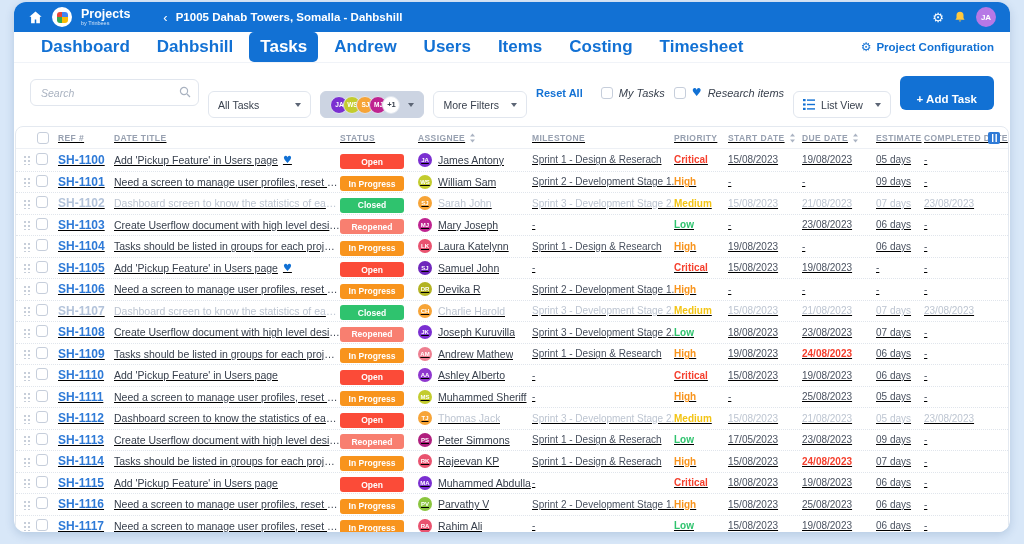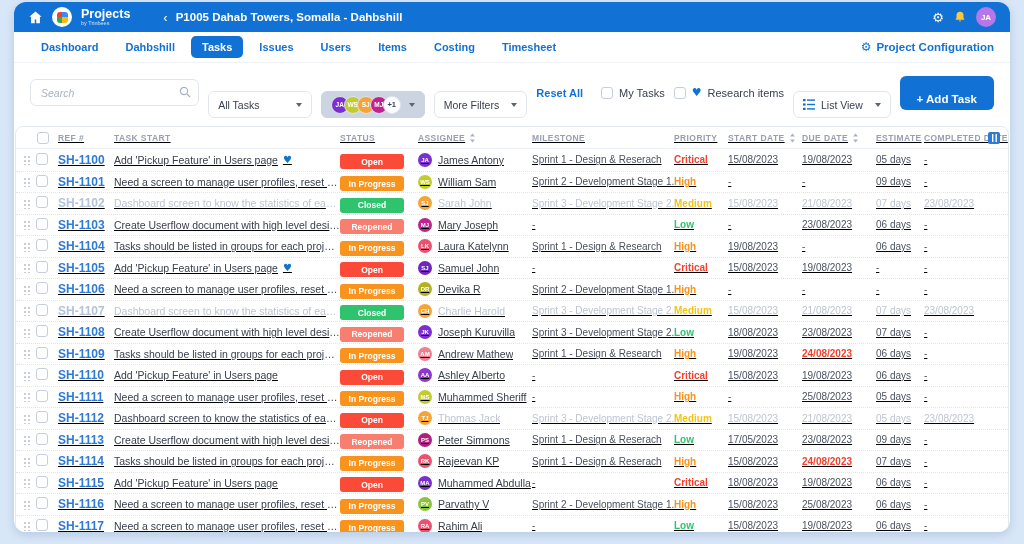--- a/index.html
+++ b/index.html
@@ -22,21 +22,21 @@
   .crumb .chev{font-size:13px;font-weight:400;}
   .tb-spacer{flex:1;}
   .gear{color:#fff;font-size:13px;font-family:"DejaVu Sans",sans-serif;line-height:1;}
   .bell-ic{width:14px;height:14px;}
   .tb-avatar{width:20px;height:20px;border-radius:50%;background:#b678e6;color:#fff;
     font-size:8px;font-weight:700;display:flex;align-items:center;justify-content:center;}
 
   
   .nav{height:31px;display:flex;align-items:center;padding:0 16px;border-bottom:1px solid #f0f3f8;}
   .nav-tabs{display:flex;align-items:center;gap:5px;}
-  .nav-tab{font-size:11px;font-weight:700;color:#1271d4;padding:5px 11px;border-radius:5px;cursor:pointer;white-space:nowrap;}
+  .nav-tab{font-size:17px;font-weight:700;color:#1271d4;padding:5px 11px;border-radius:5px;cursor:pointer;white-space:nowrap;}
   .nav-tab.active{background:#1271d4;color:#fff;}
   .proj-config{margin-left:auto;display:flex;align-items:center;gap:5px;color:#1271d4;font-size:11.5px;font-weight:700;}
   .proj-config .gear{color:#1271d4;font-size:12px;}
 
   
   .filters{display:flex;align-items:center;gap:9px;padding:4px 16px 8px;}
   .search{position:relative;width:170px;}
   .search input{width:100%;height:27px;border:1px solid #e1e6ee;border-radius:6px;padding:0 26px 0 10px;
     font-size:10.5px;font-style:italic;color:#5a6372;outline:none;font-family:inherit;}
   .search input::placeholder{color:#a9b2c0;}
@@ -48,21 +48,21 @@
     border-top:4px solid #5c6575;margin-left:8px;flex:0 0 auto;}
   .w-alltasks{width:104px;}.w-more{width:94px;}.w-view{width:98px;}
   .chip-more{background:rgba(255,255,255,.55);border-radius:8px;font-size:9px;padding:1px 4px;margin-left:5px;color:#39414e;}
   .f-avs{display:flex;align-items:center;}
   .f-av{width:18px;height:18px;border-radius:50%;border:1.5px solid #dfe5ee;color:#fff;font-size:6.5px;
     font-weight:700;display:flex;align-items:center;justify-content:center;margin-left:-5px;}
   .f-av:first-child{margin-left:0;}
   .f-av.more{background:#fff;color:#39414e;font-size:7.5px;}
   .reset{color:#1271d4;font-size:11px;font-weight:700;cursor:pointer;white-space:nowrap;}
   .f-spacer{flex:1;}
-  .cklabel{display:flex;align-items:flex-start;gap:6px;font-size:11px;color:#39414e;white-space:nowrap;cursor:pointer;}
+  .cklabel{display:flex;align-items:flex-start;gap:6px;font-size:11px;color:#39414e;white-space:nowrap;cursor:pointer;font-style:italic;}
   .checkbox{width:12px;height:12px;border:1px solid #c6cedb;border-radius:3px;background:#fff;display:inline-block;flex:0 0 auto;}
   .heartg{color:#1271d4;font-size:11px;font-family:"DejaVu Sans",sans-serif;line-height:1;}
   .list-ic{flex:0 0 auto;margin-right:6px;}
   .btn-add{height:28px;background:#1271d4;color:#fff;border:none;border-radius:6px;font-size:11.5px;
     font-weight:700;padding:17px 17px;cursor:pointer;font-family:inherit;white-space:nowrap;}
 
   
   .table-wrap{position:relative;margin:0 1px;border:1px solid #e4e9f0;border-radius:8px;height:432px;overflow:hidden;background:#fff;text-decoration:underline;}
   :root{--cols:20px 22px 56px 1fr 78px 114px 142px 54px 74px 74px 48px 84px;}
   .thead{display:grid;grid-template-columns:var(--cols);height:22px;align-items:center;border-bottom:1px solid #edf0f5;}
@@ -126,21 +126,21 @@
         <path d="M6.5 12a1.6 1.6 0 0 0 3 0z" fill="#ffc83d"></path>
       </svg>
     <span class="tb-avatar">JA</span>
   </div>
 
   <div class="nav">
     <span class="nav-tabs">
         <span class="nav-tab">Dashboard</span>
         <span class="nav-tab">Dahbshill</span>
         <span class="nav-tab active">Tasks</span>
-        <span class="nav-tab">Issues</span>
+        <span class="nav-tab">Andrew</span>
         <span class="nav-tab">Users</span>
         <span class="nav-tab">Items</span>
         <span class="nav-tab">Costing</span>
         <span class="nav-tab">Timesheet</span>
       </span>
     <span class="proj-config">
       <span class="gear">⚙</span>
       <span>Project Configuration</span>
     </span>
   </div>
@@ -202,21 +202,21 @@
   <div class="table-wrap">
     <div class="thead">
         <span class="th"></span>
         <span class="th">
           <span class="checkbox"></span>
         </span>
         <span class="th">
           <span>REF #</span>
         </span>
         <span class="th">
-          <span>TASK START</span>
+          <span>DATE TITLE</span>
         </span>
         <span class="th">
           <span>STATUS</span>
         </span>
         <span class="th">
           <span>ASSIGNEE</span>
           <span class="sortwrap">
             <svg width="7" height="10" viewBox="0 0 7 10">
               <path d="M3.5 .5L6 3.5H1z" fill="#aab3c2"></path>
               <path d="M3.5 9.5L1 6.5h5z" fill="#aab3c2"></path>

